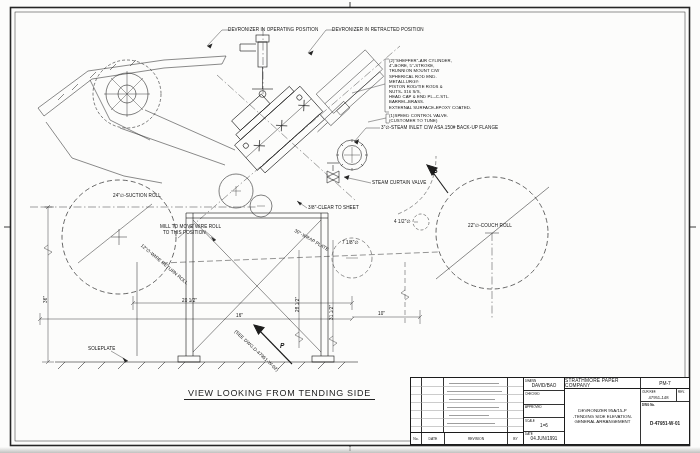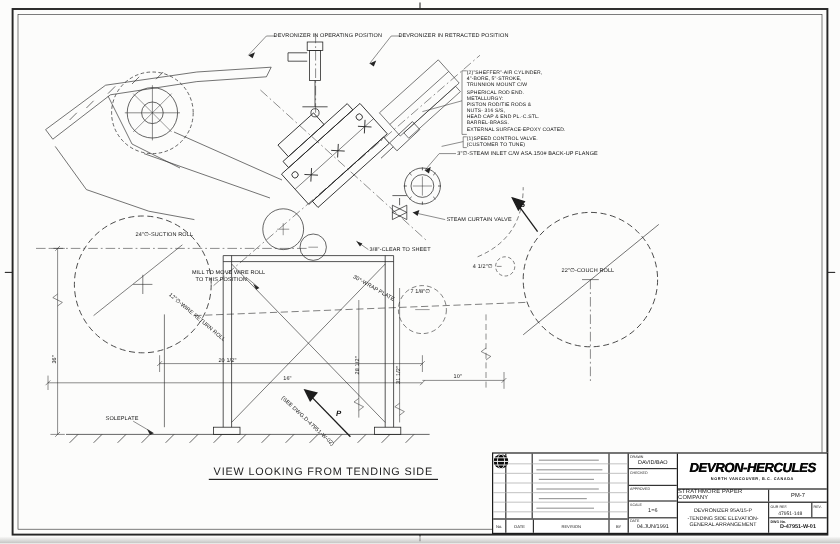--- a/index.html
+++ b/index.html
@@ -2,21 +2,21 @@
 <html><head>
 <meta charset="utf-8">
 <style>
   html,body{margin:0;padding:0;background:#e8e8e6;}
   .sheet{position:relative;width:700px;height:453px;background:#fcfcfb;overflow:hidden;
          font-family:"Liberation Sans",sans-serif;color:#161616;}
   svg{position:absolute;left:0;top:0;}
   .lbl{position:absolute;font-size:4.6px;line-height:1.15;white-space:nowrap;color:#141414;letter-spacing:.1px;}
   .note{font-size:4.25px;line-height:1.22;}
   .rot{transform-origin:left top;}
-  .caption{position:absolute;left:174px;top:388px;font-size:9px;letter-spacing:.7px;color:#1d1d1d;
+  .caption{position:absolute;left:184px;top:388px;font-size:9px;letter-spacing:.7px;color:#1d1d1d;
            border-bottom:1.2px solid #222;padding:0 4px 1px 4px;font-weight:500;}
   
   .tblock{position:absolute;left:410px;top:377px;width:278px;height:66px;border:1.2px solid #1c1c1c;
           display:flex;background:#fff;}
   .revtable{width:112px;border-right:1px solid #1c1c1c;position:relative;display:flex;flex-direction:column;}
   .revrows{flex:1;position:relative;}
   .revcols{position:absolute;top:0;bottom:0;border-right:.7px solid #333;}
   .revhdr{height:11px;border-top:1px solid #1c1c1c;display:flex;align-items:center;}
   .revhdr div{font-size:3.4px;text-align:center;border-right:.7px solid #333;height:100%;display:flex;align-items:center;justify-content:center;}
   .sm{position:absolute;height:1.4px;background:#8d8d8d;opacity:.85;}
@@ -371,33 +371,20 @@
       <span class="mini">SCALE</span>
       <span class="mval">1=6</span>
     </div>
     <div class="mrow">
       <span class="mini">DATE</span>
       <span class="mval">04.JUN/1991</span>
     </div>
   </div>
 
   <div class="tbright">
-    <div class="logorow">
-      <div class="logoline">
-        <svg width="13" height="13" viewBox="0 0 13 13">
-          <circle cx="6.5" cy="6.5" r="6" fill="#0a0a0a"></circle>
-          <line x1="0.5" y1="6.5" x2="12.5" y2="6.5" stroke="#fff" stroke-width="0.8"></line>
-          <line x1="1.6" y1="3.5" x2="11.4" y2="3.5" stroke="#fff" stroke-width="0.7"></line>
-          <line x1="1.6" y1="9.5" x2="11.4" y2="9.5" stroke="#fff" stroke-width="0.7"></line>
-          <ellipse cx="6.5" cy="6.5" rx="3" ry="6" fill="none" stroke="#fff" stroke-width="0.7"></ellipse>
-        </svg>
-        <span class="logotext">DEVRON-HERCULES</span>
-      </div>
-      <div class="logosub">NORTH VANCOUVER, B.C. CANADA</div>
-    </div>
     <div class="custrow">
       <div class="cust">STRATHMORE PAPER COMPANY</div>
       <div class="mach">PM-7</div>
     </div>
     <div class="titlerow">
       <div class="ttl">
         <div>DEVRONIZER 95A/15-P</div>
         <div>-TENDING SIDE ELEVATION-</div>
         <div>GENERAL ARRANGEMENT</div>
       </div>

